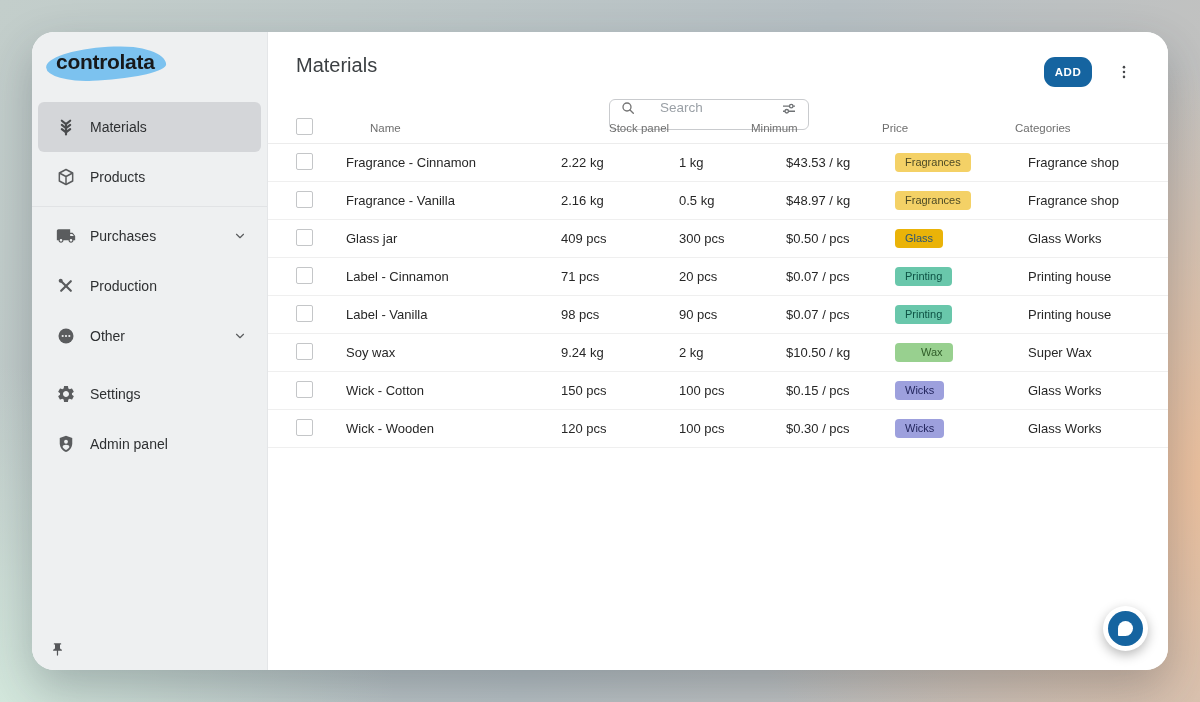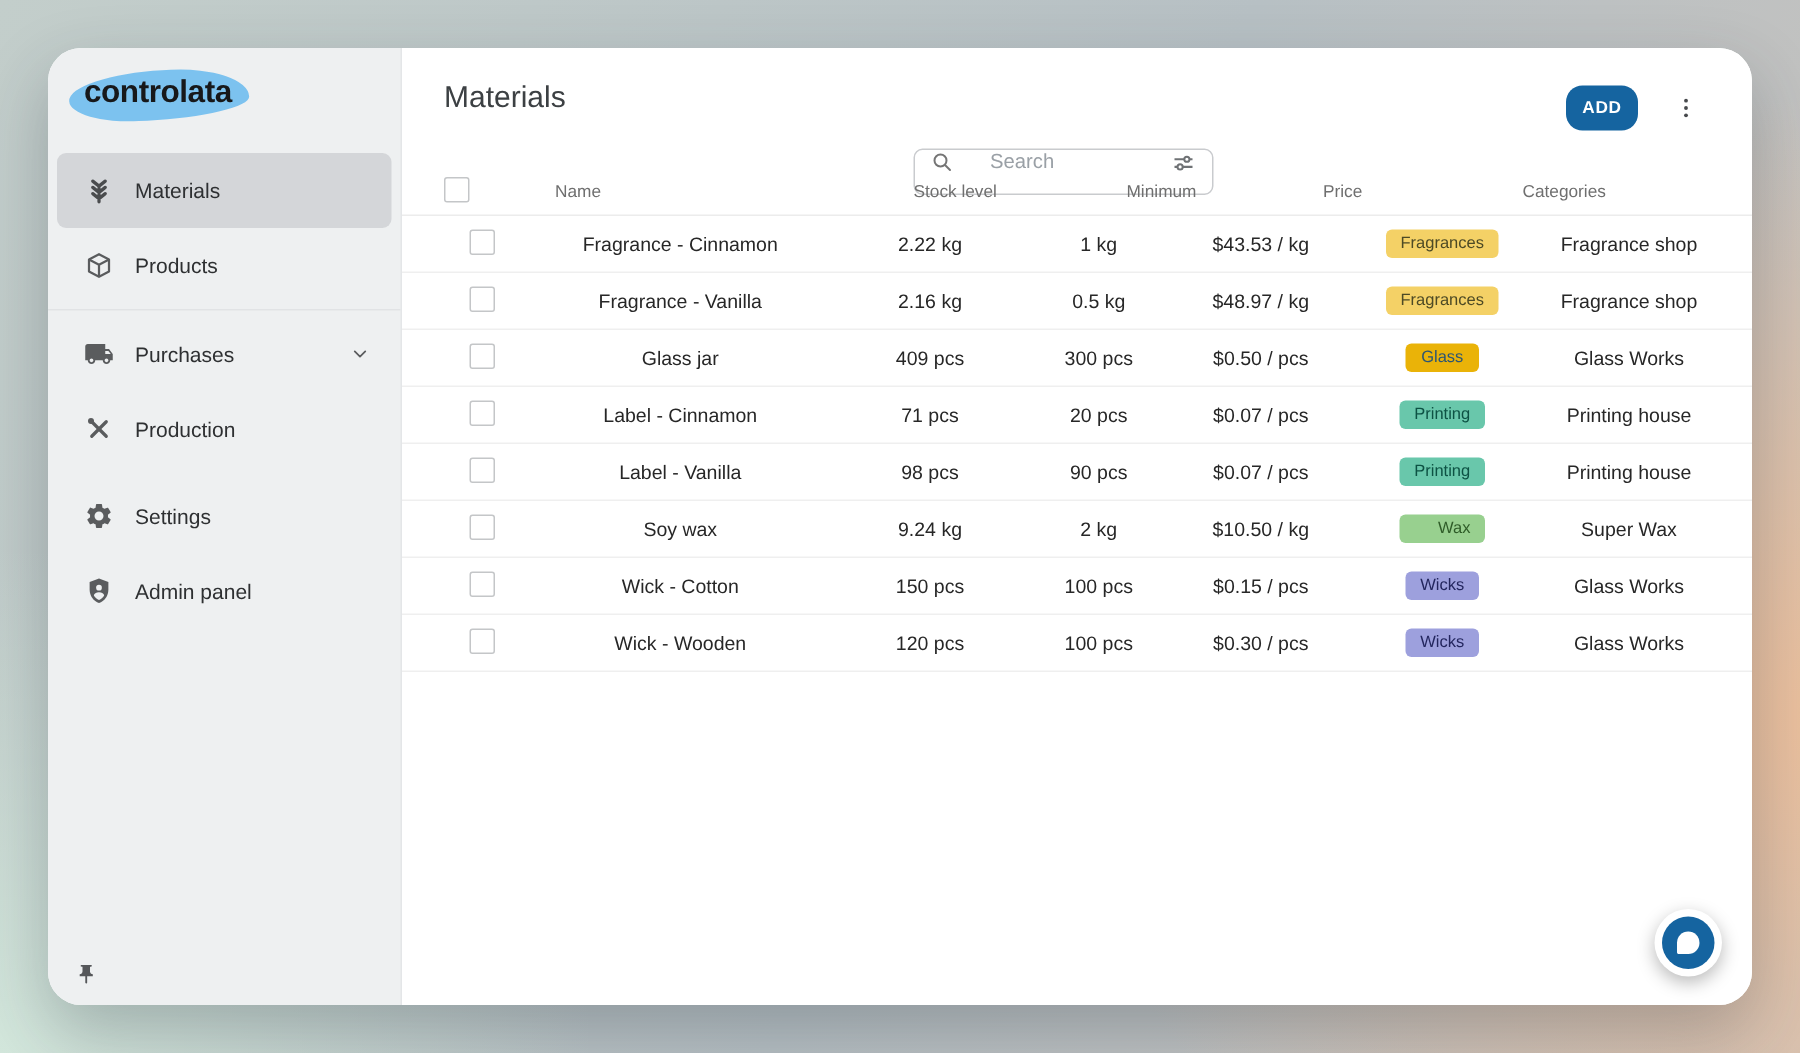--- a/index.html
+++ b/index.html
@@ -67,21 +67,21 @@
     display:flex; align-items:center; justify-content:center; cursor:pointer;
   }
   
   .table { position:absolute; left:0; right:0; top:80px; }
   .thead, .trow {
     display:grid;
     grid-template-columns:50px 215px 118px 107px 109px 133px 1fr;
     align-items:center; padding:0 24px 0 28px;
   }
   .thead { height:32px; border-bottom:1px solid #ececec; font-size:11.5px; color:#6f6f6f; font-weight:500;gap:24px; }
-  .trow { height:38px; border-bottom:1px solid #efefef; font-size:13px; color:#272727; cursor:pointer;text-align:center; }
+  .trow { height:38px; border-bottom:1px solid #efefef; font-size:13px; color:#272727; cursor:pointer; }
   .checkbox {
     width:17px; height:17px; border:1px solid #c4c6c8; border-radius:2px;
     display:inline-block; background:#fff; cursor:pointer;
   }
   .chip {
     display:inline-block; padding:4px 10px; border-radius:4px; font-size:11px; line-height:1;
   }
   
   .chat-fab {
     position:absolute; right:20px; bottom:19px; width:45px; height:45px; border-radius:50%;
@@ -143,20 +143,36 @@
           <svg viewBox="0 0 24 24" fill="#5a5c5e">
               <rect x="2.5" y="10.7" width="19" height="2.6" rx="1.3" transform="rotate(45 12 12)"></rect>
               <rect x="2.5" y="10.7" width="19" height="2.6" rx="1.3" transform="rotate(-45 12 12)"></rect>
               <circle cx="5.6" cy="5.6" r="2.4"></circle>
             </svg>
         </span>
         <span class="nav-label">Production</span>
       </div>
 
 
+      <div class="nav-item">
+        <span class="nav-icon">
+          <svg viewBox="0 0 24 24">
+              <circle cx="12" cy="12" r="9" fill="#5a5c5e"></circle>
+              <circle cx="8" cy="12" r="1.3" fill="#eef0f1"></circle>
+              <circle cx="12" cy="12" r="1.3" fill="#eef0f1"></circle>
+              <circle cx="16" cy="12" r="1.3" fill="#eef0f1"></circle>
+            </svg>
+        </span>
+        <span class="nav-label">Other</span>
+        <span class="chev">
+          <svg viewBox="0 0 24 24">
+              <path d="M6 9l6 6 6-6" fill="none" stroke="#5a5c5e" stroke-width="2" stroke-linecap="round" stroke-linejoin="round"></path>
+            </svg>
+        </span>
+      </div>
 
       <div class="nav-gap"></div>
 
       <div class="nav-item">
         <span class="nav-icon">
           <svg viewBox="0 0 24 24" fill="#5a5c5e">
               <path d="M19.14 12.94c.04-.3.06-.61.06-.94 0-.32-.02-.64-.07-.94l2.03-1.58c.18-.14.23-.41.12-.61l-1.92-3.32c-.12-.22-.37-.29-.59-.22l-2.39.96c-.5-.38-1.03-.7-1.62-.94l-.36-2.54c-.04-.24-.24-.41-.48-.41h-3.84c-.24 0-.43.17-.47.41l-.36 2.54c-.59.24-1.13.57-1.62.94l-2.39-.96c-.22-.08-.47 0-.59.22L2.74 8.87c-.12.21-.08.47.12.61l2.03 1.58c-.05.3-.09.63-.09.94s.02.64.07.94l-2.03 1.58c-.18.14-.23.41-.12.61l1.92 3.32c.12.22.37.29.59.22l2.39-.96c.5.38 1.03.7 1.62.94l.36 2.54c.05.24.24.41.48.41h3.84c.24 0 .44-.17.47-.41l.36-2.54c.59-.24 1.13-.56 1.62-.94l2.39.96c.22.08.47 0 .59-.22l1.92-3.32c.12-.22.07-.47-.12-.61l-2.01-1.58zM12 15.6c-1.98 0-3.6-1.62-3.6-3.6s1.62-3.6 3.6-3.6 3.6 1.62 3.6 3.6-1.62 3.6-3.6 3.6z"></path>
             </svg>
         </span>
         <span class="nav-label">Settings</span>
@@ -211,21 +227,21 @@
           <circle cx="12" cy="5.5" r="1.7"></circle>
           <circle cx="12" cy="12" r="1.7"></circle>
           <circle cx="12" cy="18.5" r="1.7"></circle>
         </svg>
     </span>
 
     <div class="table">
       <div class="thead">
         <div><span class="checkbox"></span></div>
         <div>Name</div>
-        <div>Stock level</div>
+        <div>Stock panel</div>
         <div>Minimum</div>
         <div>Price</div>
         <div>Categories</div>
         <div>Supplier</div>
       </div>
 
       <div class="trow">
         <div><span class="checkbox"></span></div>
         <div>Fragrance - Cinnamon</div>
         <div>2.22 kg</div>

